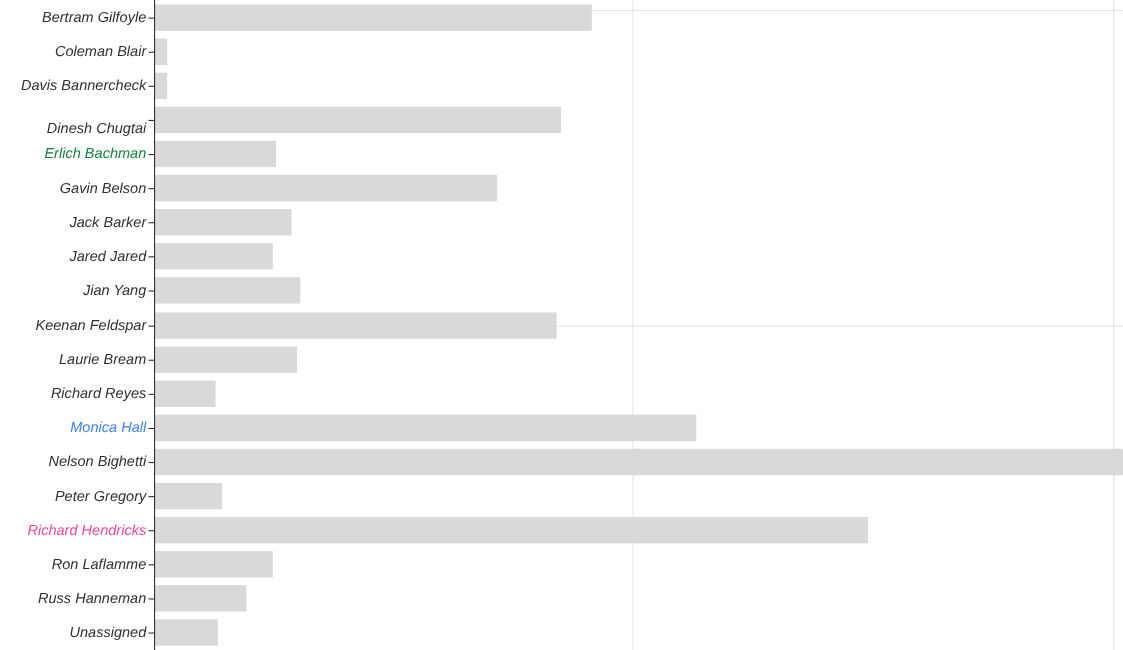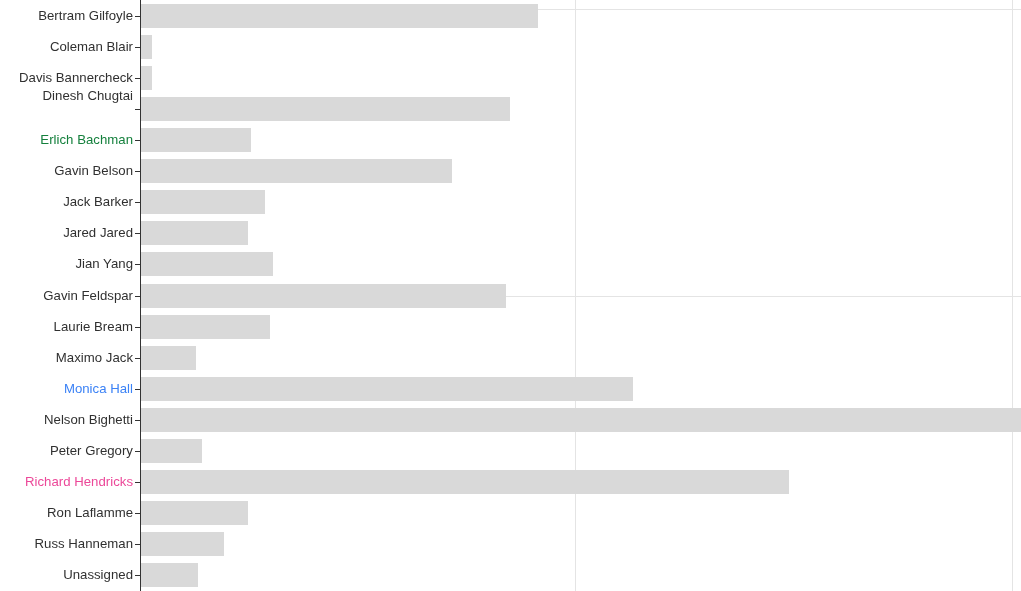--- a/index.html
+++ b/index.html
@@ -82,20 +82,21 @@
     line-height: 1;
     white-space: nowrap;
     letter-spacing: 0.02px;
   }
   .ylabel-col {
     position: absolute;
     left: 0;
     top: 0;
     width: 133px;
     height: 434px;
+    font-style: italic;
   }
 </style>
 </head>
 <body>
 
 <div id="chart-root">
 
   <div class="plot-area">
     <div id="gridlines-v">
         <div class="gridline-v" style="left: 435px; background: rgb(228, 228, 228);"></div>
@@ -148,29 +149,29 @@
       <div class="tick-mark" style="top: 482px; background: rgb(51, 51, 51);"></div>
       <div class="tick-mark" style="top: 513px; background: rgb(51, 51, 51);"></div>
       <div class="tick-mark" style="top: 544px; background: rgb(51, 51, 51);"></div>
       <div class="tick-mark" style="top: 575px; background: rgb(51, 51, 51);"></div>
     </div>
 
   <div class="ylabel-col" id="ylabels">
       <div class="ylabel" style="top: 8.55263px; color: rgb(48, 48, 48);">Bertram Gilfoyle</div>
       <div class="ylabel" style="top: 39.6579px; color: rgb(48, 48, 48);">Coleman Blair</div>
       <div class="ylabel" style="top: 70.7632px; color: rgb(48, 48, 48);">Davis Bannercheck</div>
-      <div class="ylabel" style="top: 89px; color: rgb(48, 48, 48);">Dinesh Chugtai</div>
+      <div class="ylabel" style="top: 110px; color: rgb(48, 48, 48);">Dinesh Chugtai</div>
       <div class="ylabel" style="top: 132.974px; color: #15803d; padding-left: 44px;">Erlich Bachman</div>
       <div class="ylabel" style="top: 164.079px; color: rgb(48, 48, 48); padding-left: 34px;">Gavin Belson</div>
       <div class="ylabel" style="top: 195.184px; color: rgb(48, 48, 48);">Jack Barker</div>
       <div class="ylabel" style="top: 226.289px; color: rgb(48, 48, 48);">Jared Jared</div>
       <div class="ylabel" style="top: 257.395px; color: rgb(48, 48, 48);">Jian Yang</div>
-      <div class="ylabel" style="top: 288.5px; color: rgb(48, 48, 48);">Gavin Feldspar</div>
+      <div class="ylabel" style="top: 288.5px; color: rgb(48, 48, 48);">Keenan Feldspar</div>
       <div class="ylabel" style="top: 319.605px; color: rgb(48, 48, 48);">Laurie Bream</div>
-      <div class="ylabel" style="top: 350.711px; color: rgb(48, 48, 48);">Maximo Jack</div>
+      <div class="ylabel" style="top: 350.711px; color: rgb(48, 48, 48);">Richard Reyes</div>
       <div class="ylabel" style="top: 381.816px; color: #3b82f6;">Monica Hall</div>
       <div class="ylabel" style="top: 412.921px; color: rgb(48, 48, 48); padding-left: 12px;">Nelson Bighetti</div>
       <div class="ylabel" style="top: 444.026px; color: rgb(48, 48, 48);">Peter Gregory</div>
       <div class="ylabel" style="top: 475.132px; color: #ec4899;">Richard Hendricks</div>
       <div class="ylabel" style="top: 506.237px; color: rgb(48, 48, 48);">Ron Laflamme</div>
       <div class="ylabel" style="top: 537.342px; color: rgb(48, 48, 48);">Russ Hanneman</div>
       <div class="ylabel" style="top: 568.447px; color: rgb(48, 48, 48);">Unassigned</div>
     </div>
 
 </div>

